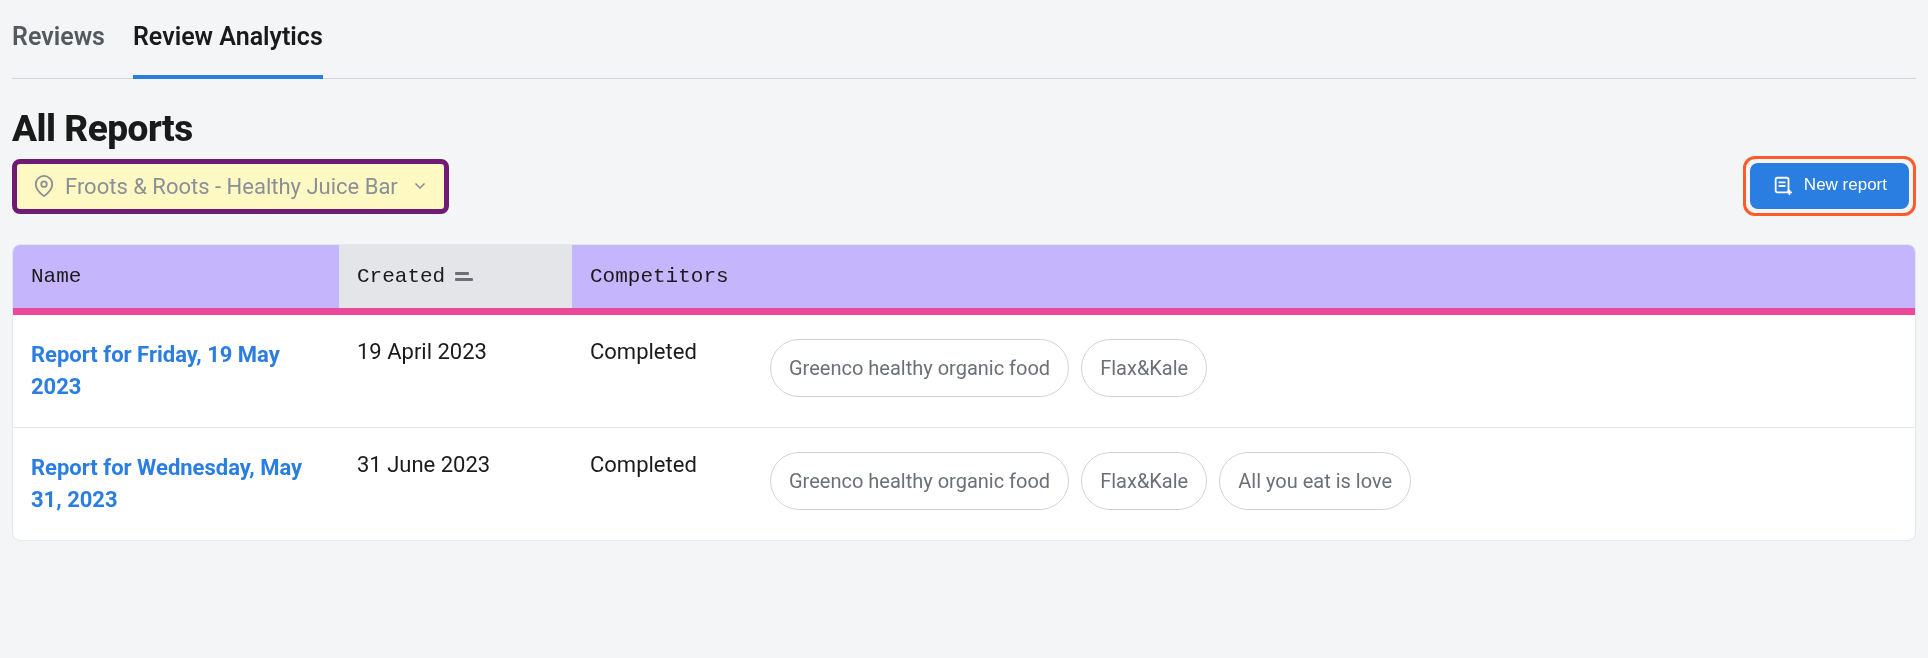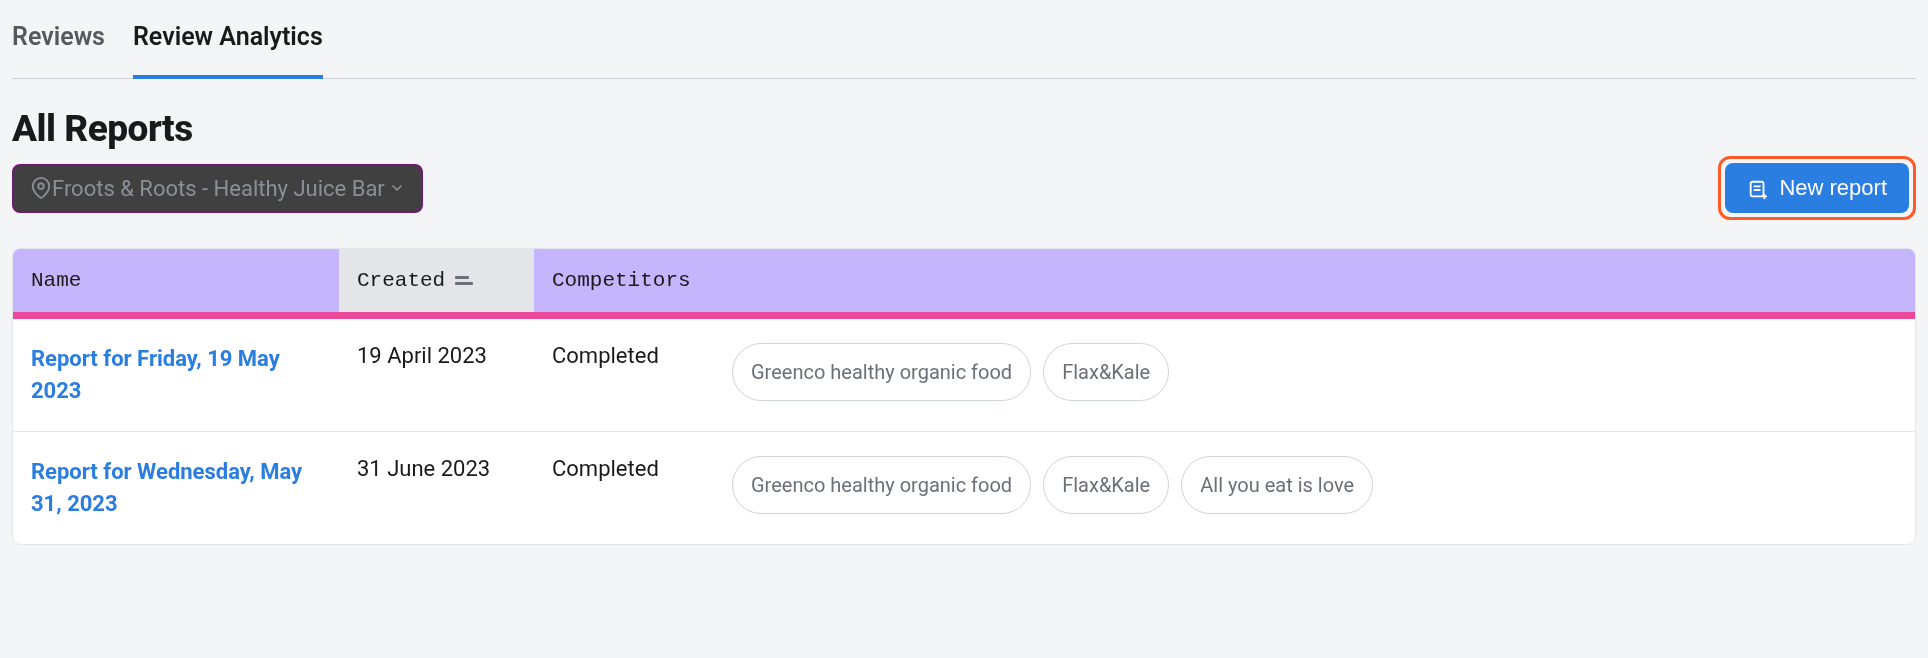--- a/index.html
+++ b/index.html
@@ -44,24 +44,25 @@
     }
     .controls-row {
       display: flex;
       justify-content: space-between;
       align-items: center;
       margin-bottom: 28px;
     }
     .location-select {
       display: inline-flex;
       align-items: center;
+      gap: 10px;
       padding: 10px 16px;
-      border: 2px solid #701a75;
+      border: 5px solid #701a75;
       border-radius: 8px;
-      background: #404040;
+      background: #fef9c3;
       color: #8a8f98;
       font-size: 22px;
       cursor: pointer;
     }
     .location-select svg.pin {
       width: 22px;
       height: 22px;
       stroke: #8a8f98;
     }
     .location-select .chev {
@@ -69,28 +70,28 @@
       font-size: 16px;
       color: #8a8f98;
     }
     .new-report-wrap {
       border: 3px solid #ff5b29;
       border-radius: 12px;
       padding: 4px;
     }
     .new-report-btn {
       display: inline-flex;
-      align-items: flex-end;
+      align-items: flex-start;
       gap: 10px;
       background: #2a7de1;
       color: #fff;
       border: none;
       border-radius: 8px;
       padding: 12px 22px;
-      font-size: 22px;
+      font-size: 17px;
       font-weight: 500;
       cursor: pointer;
     }
     .new-report-btn svg {
       width: 22px;
       height: 22px;
       stroke: #fff;
       fill: none;
     }
     .table {
@@ -111,21 +112,21 @@
       font-weight: 400;
       color: #1a1a1a;
       display: flex;
       align-items: center;
       gap: 10px;
     }
     .th.sorted {
       background: #e3e5e9;
     }
     .col-name { width: 326px; flex-shrink: 0; }
-    .col-created { width: 195px; flex-shrink: 0; }
+    .col-created { width: 233px; flex-shrink: 0; }
     .col-status { width: 180px; flex-shrink: 0; }
     .col-competitors { flex: 1; }
     .tbody .row {
       display: flex;
       border-bottom: 1px solid #e2e5ea;
     }
     .tbody .row:last-child {
       border-bottom: none;
     }
     .td {

